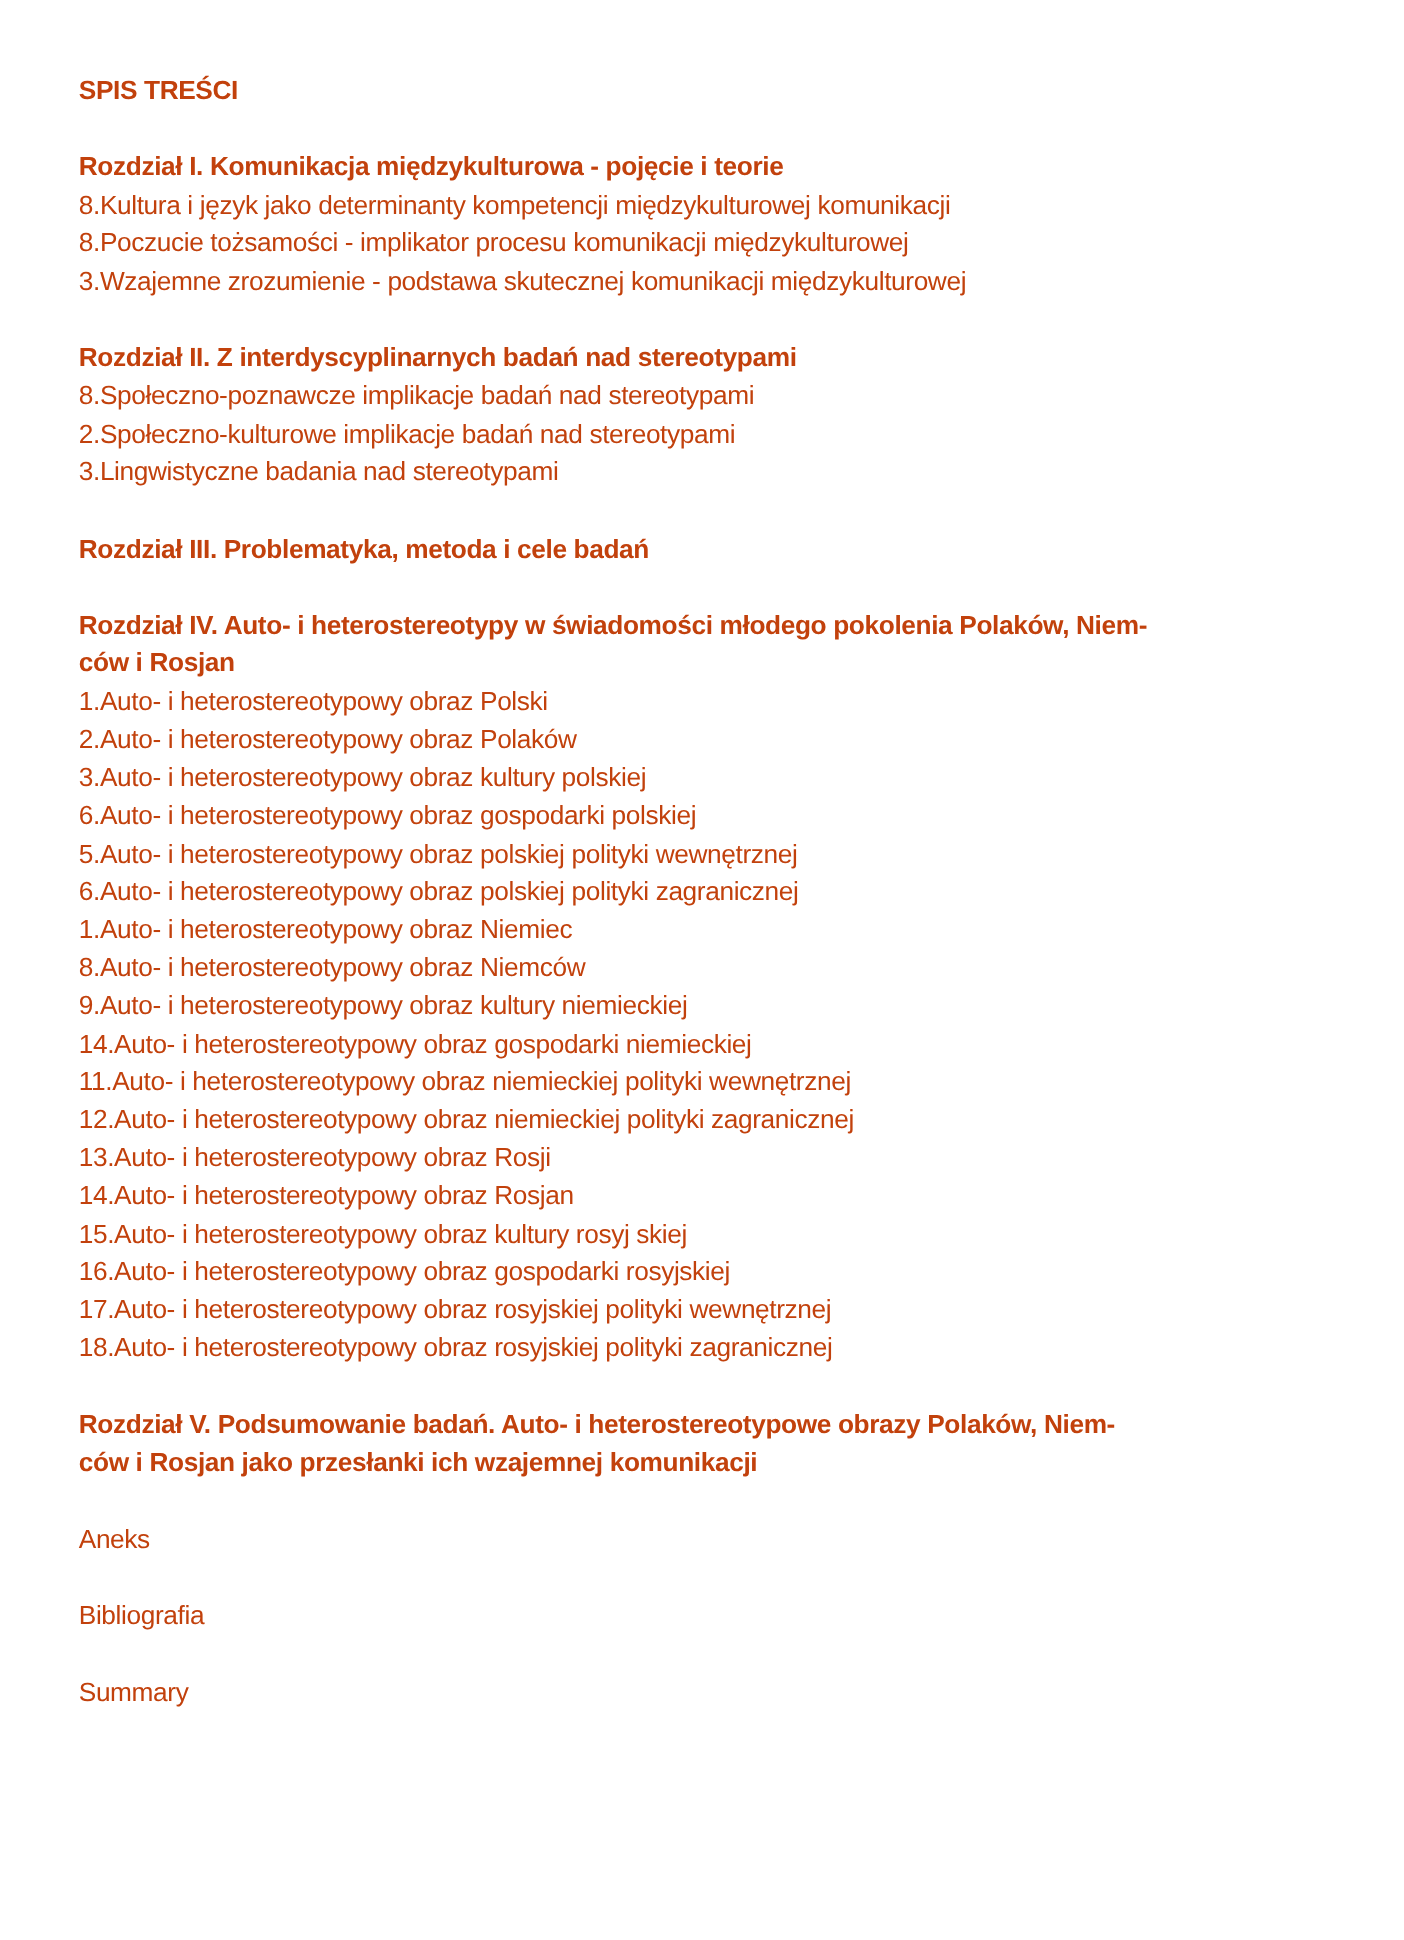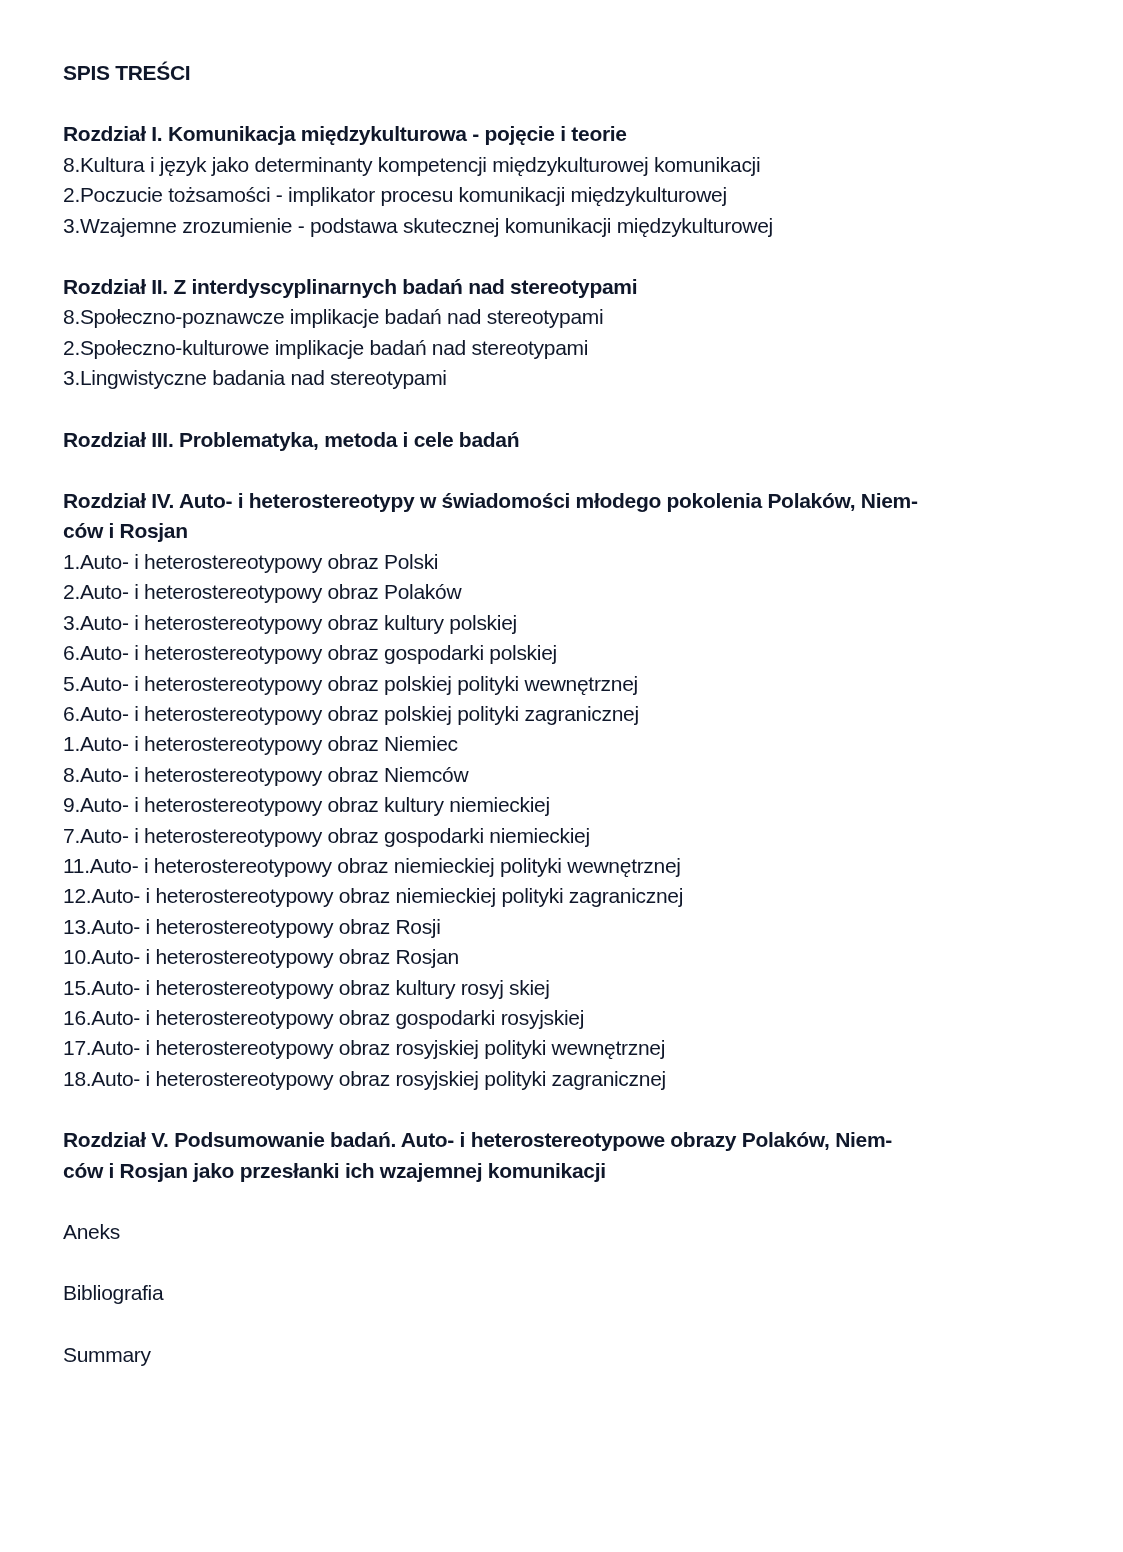--- a/index.html
+++ b/index.html
@@ -31,29 +31,29 @@
     margin: 0;
     white-space: pre-wrap;
   }
   .bold {
     font-weight: bold;
   }
 </style>
 </head>
 <body style="background: rgb(255, 255, 255);">
 
-<div class="page" style="color: #0f172a;">
+<div class="page" style="color: #c2410c;">
   <div class="block">
     <p class="bold">SPIS TREŚCI</p>
   </div>
   <div id="sections">
       <div class="block">
         <p class="bold">Rozdział I. Komunikacja międzykulturowa - pojęcie i teorie</p>
         <p>8.Kultura i język jako determinanty kompetencji międzykulturowej komunikacji</p>
-        <p>2.Poczucie tożsamości - implikator procesu komunikacji międzykulturowej</p>
+        <p>8.Poczucie tożsamości - implikator procesu komunikacji międzykulturowej</p>
         <p>3.Wzajemne zrozumienie - podstawa skutecznej komunikacji międzykulturowej</p>
       </div>
       <div class="block">
         <p class="bold">Rozdział II. Z interdyscyplinarnych badań nad stereotypami</p>
         <p>8.Społeczno-poznawcze implikacje badań nad stereotypami</p>
         <p>2.Społeczno-kulturowe implikacje badań nad stereotypami</p>
         <p>3.Lingwistyczne badania nad stereotypami</p>
       </div>
       <div class="block">
         <p class="bold">Rozdział III. Problematyka, metoda i cele badań</p>
@@ -63,25 +63,25 @@
         <p class="bold">ców i Rosjan</p>
         <p>1.Auto- i heterostereotypowy obraz Polski</p>
         <p>2.Auto- i heterostereotypowy obraz Polaków</p>
         <p>3.Auto- i heterostereotypowy obraz kultury polskiej</p>
         <p>6.Auto- i heterostereotypowy obraz gospodarki polskiej</p>
         <p>5.Auto- i heterostereotypowy obraz polskiej polityki wewnętrznej</p>
         <p>6.Auto- i heterostereotypowy obraz polskiej polityki zagranicznej</p>
         <p>1.Auto- i heterostereotypowy obraz Niemiec</p>
         <p>8.Auto- i heterostereotypowy obraz Niemców</p>
         <p>9.Auto- i heterostereotypowy obraz kultury niemieckiej</p>
-        <p>7.Auto- i heterostereotypowy obraz gospodarki niemieckiej</p>
+        <p>14.Auto- i heterostereotypowy obraz gospodarki niemieckiej</p>
         <p>11.Auto- i heterostereotypowy obraz niemieckiej polityki wewnętrznej</p>
         <p>12.Auto- i heterostereotypowy obraz niemieckiej polityki zagranicznej</p>
         <p>13.Auto- i heterostereotypowy obraz Rosji</p>
-        <p>10.Auto- i heterostereotypowy obraz Rosjan</p>
+        <p>14.Auto- i heterostereotypowy obraz Rosjan</p>
         <p>15.Auto- i heterostereotypowy obraz kultury rosyj skiej</p>
         <p>16.Auto- i heterostereotypowy obraz gospodarki rosyjskiej</p>
         <p>17.Auto- i heterostereotypowy obraz rosyjskiej polityki wewnętrznej</p>
         <p>18.Auto- i heterostereotypowy obraz rosyjskiej polityki zagranicznej</p>
       </div>
       <div class="block">
         <p class="bold">Rozdział V. Podsumowanie badań. Auto- i heterostereotypowe obrazy Polaków, Niem-</p>
         <p class="bold">ców i Rosjan jako przesłanki ich wzajemnej komunikacji</p>
       </div>
       <div class="block">

